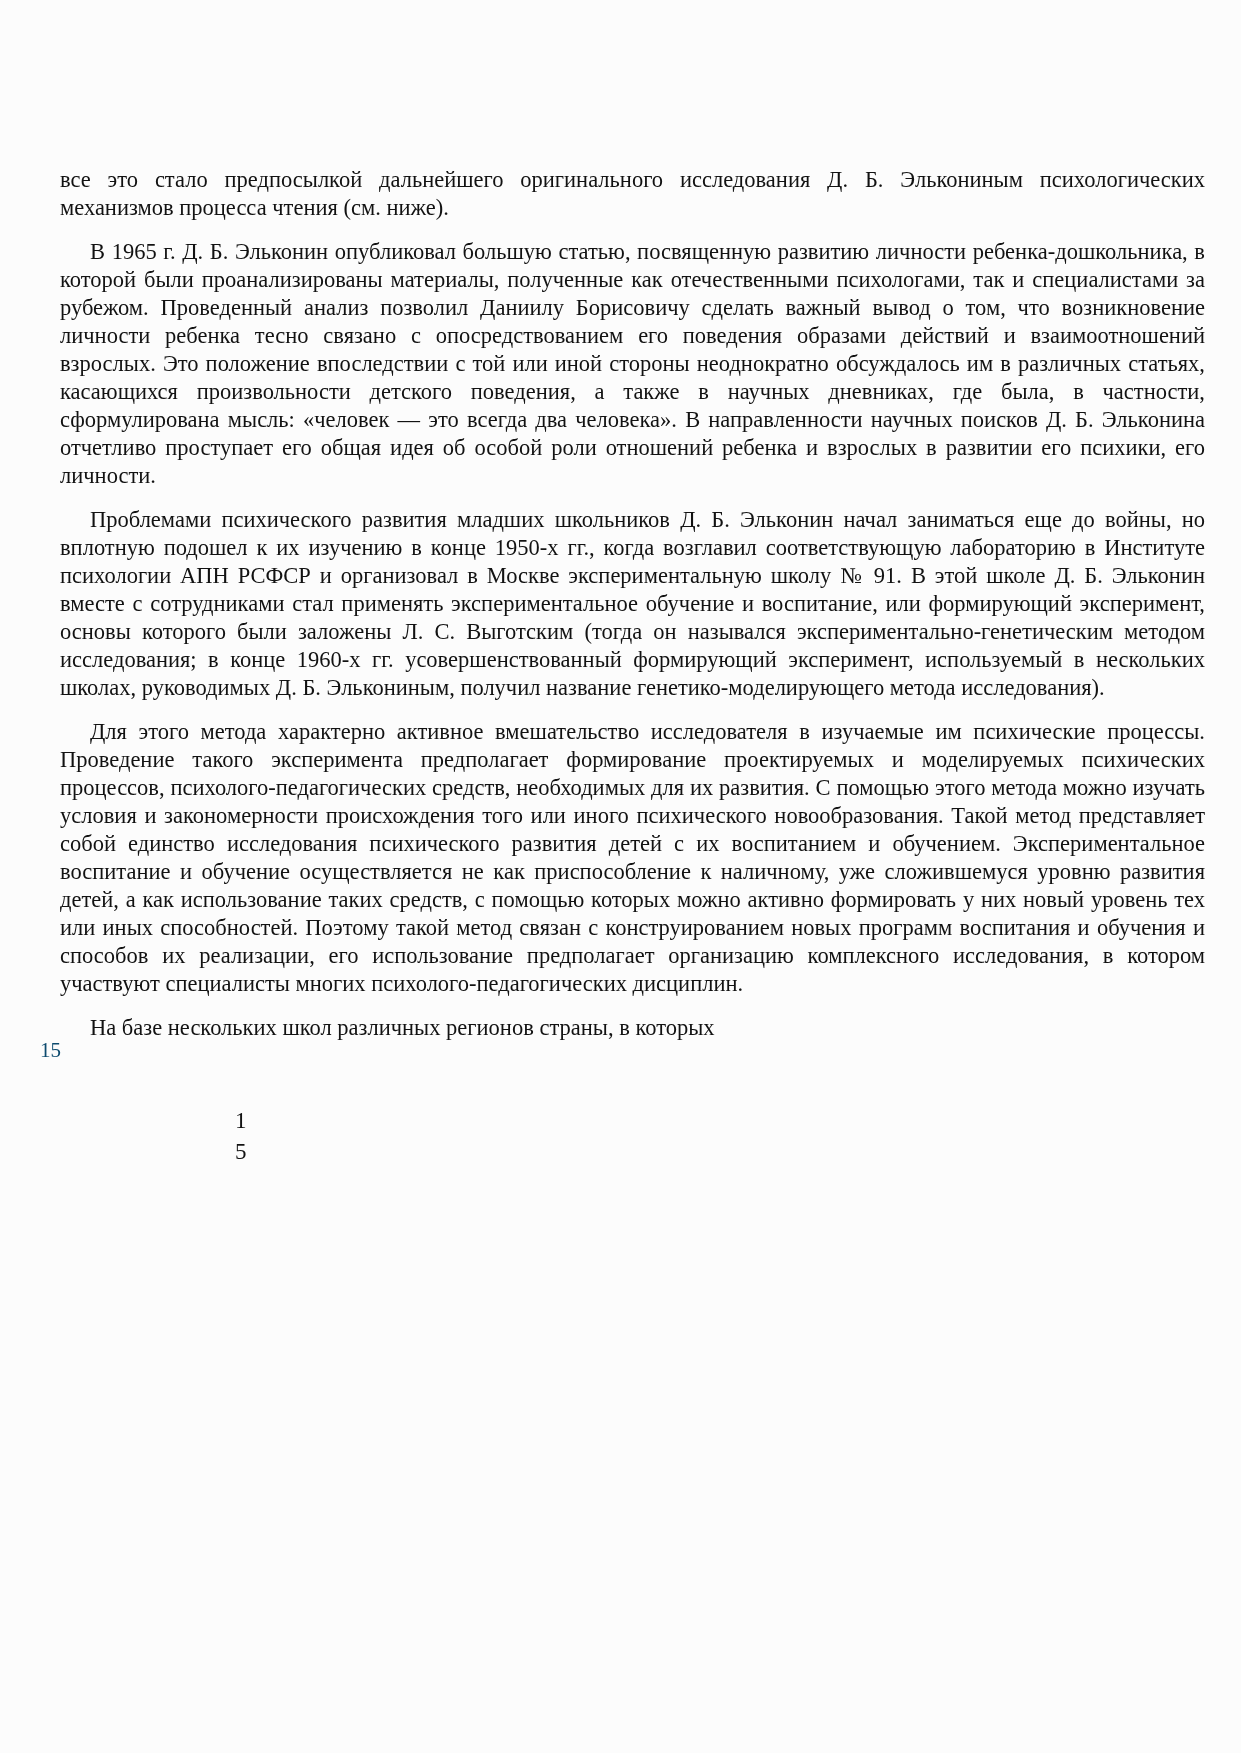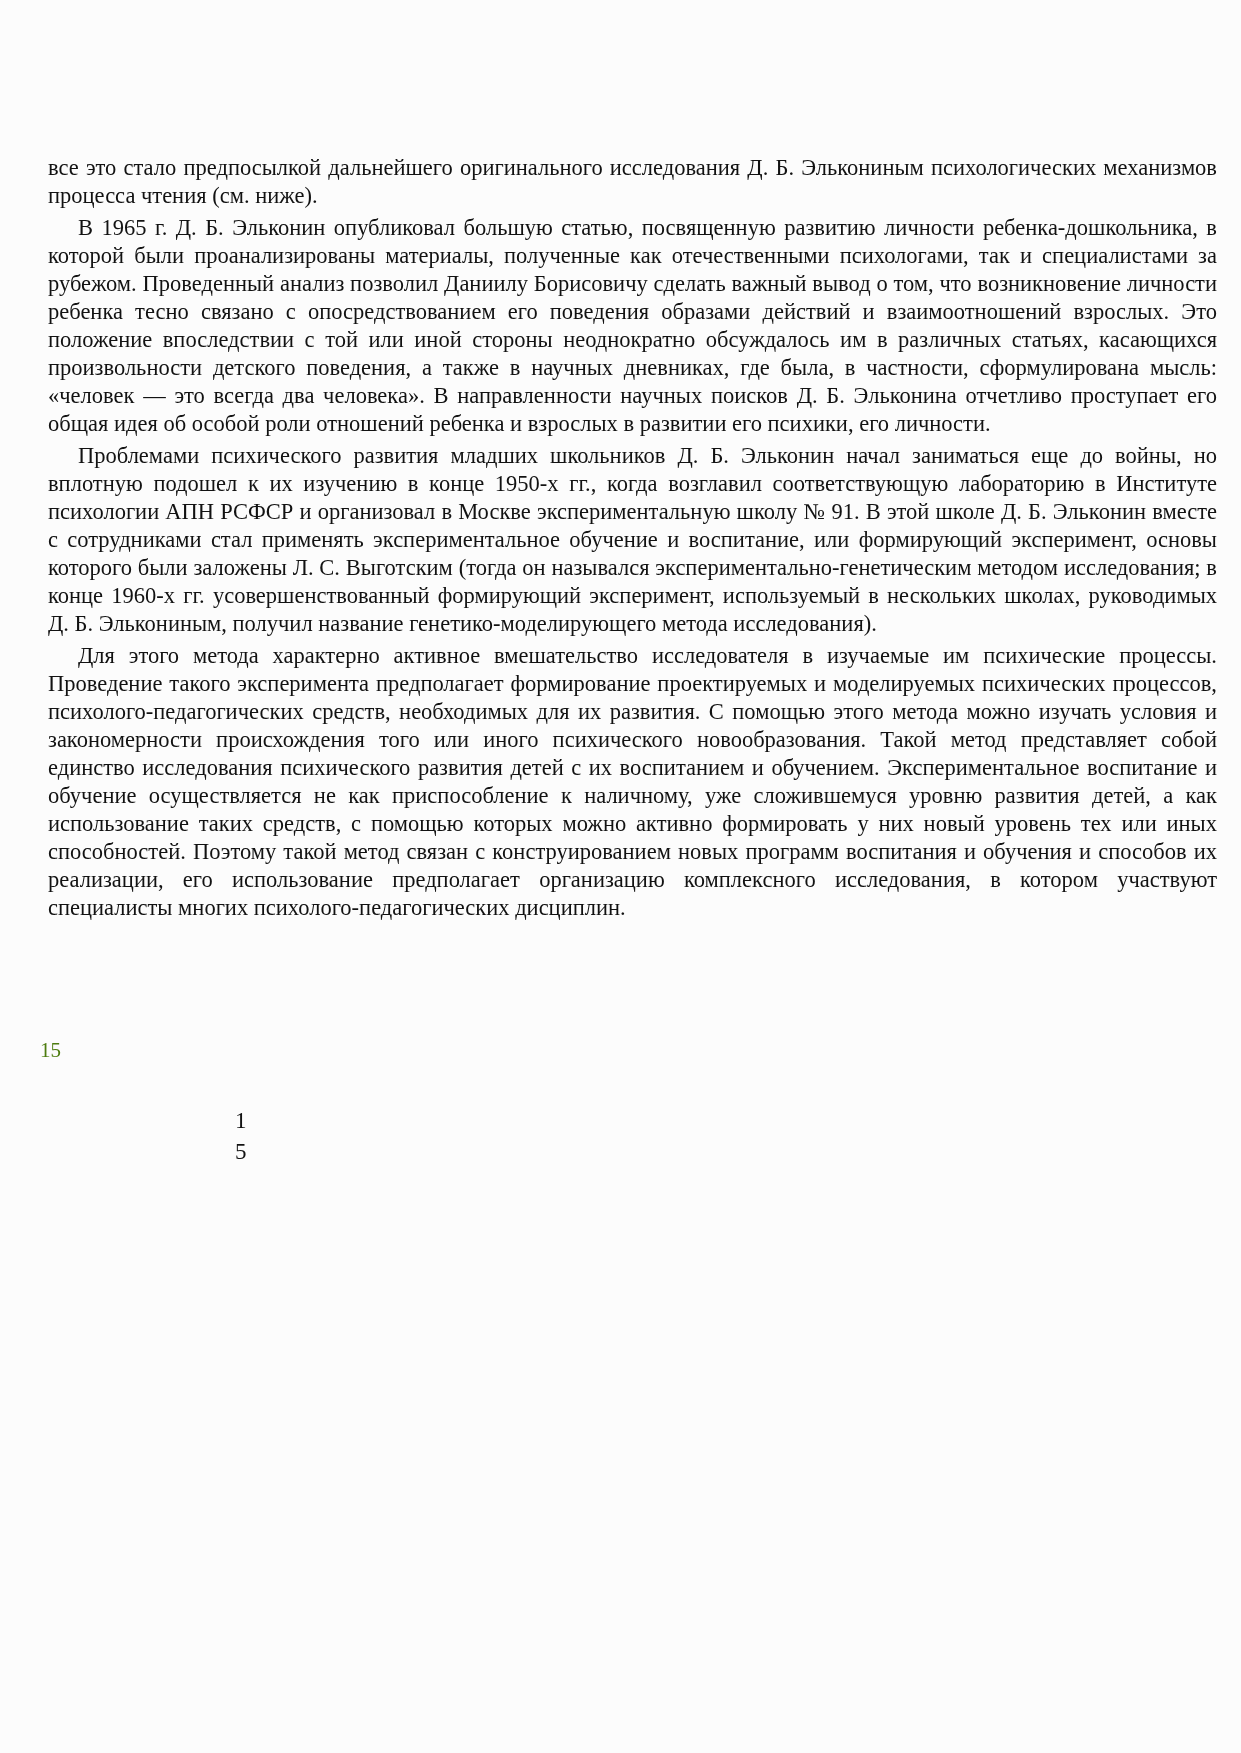--- a/index.html
+++ b/index.html
@@ -19,21 +19,21 @@
   .text-block {
     position: absolute;
     left: 44px;
     top: 150px;
     width: 1177px;
     font-size: 22.5px;
     line-height: 28px;
     text-align: justify;
   }
   .text-block p {
-    margin: 4px;
+    margin: 16px;
     padding: 0;
   }
   .text-block p.indent {
     text-indent: 30px;
   }
   .text-block span.bold {
     font-weight: normal;
   }
   .page-number {
     position: absolute;
@@ -58,22 +58,23 @@
 </head>
 <body>
 
 <div class="page" style="background: rgb(252, 252, 252); color: rgb(18, 18, 18);">
 
   <div class="text-block">
       <p class=""><span class="">все это стало предпосылкой дальнейшего оригинального исследования Д. Б. Элькониным психологических механизмов процесса чтения (см. ниже).</span></p>
       <p class="indent"><span class="">В 1965 г. Д. Б. Эльконин опубликовал большую статью, посвященную развитию личности ребенка-дошкольника, в которой были проанализированы материалы, полученные как отечественными психологами, так и специалистами за рубежом. Проведенный анализ позволил Даниилу Борисовичу сделать важный вывод о том, что возникновение личности ребенка тесно связано с опосредствованием его поведения образами действий и взаимоотношений взрослых. Это положение впоследствии с той или иной стороны неоднократно обсуждалось им в различных статьях, касающихся произвольности детского поведения, а также в научных дневниках, где была, в частности, сформулирована мысль: «человек — это всегда два человека». В направленности научных поисков Д. Б. Эльконина отчетливо проступает его общая идея об особой роли отношений ребенка и взрослых в развитии его психики, его личности.</span></p>
       <p class="indent"><span class="">Проблемами психического развития младших школьников Д. Б. Эльконин начал заниматься еще до войны, но вплотную подошел к их изучению в конце 1950-х гг., когда возглавил соответствующую лабораторию в Институте психологии АПН РСФСР и организовал в Москве экспериментальную школу № 91. В этой школе Д. Б. Эльконин вместе с сотрудниками стал применять экспериментальное обучение и воспитание, или </span><span class="bold">формирующий эксперимент,</span><span class=""> основы которого были заложены Л. С. Выготским (тогда он назывался экспериментально-генетическим методом исследования; в конце 1960-х гг. усовершенствованный формирующий эксперимент, используемый в нескольких школах, руководимых Д. Б. Элькониным, получил название </span><span class="bold">генетико-моделирующего метода исследования).</span></p>
       <p class="indent"><span class="">Для этого метода характерно активное вмешательство исследователя в изучаемые им психические процессы. Проведение такого эксперимента предполагает формирование проектируемых и моделируемых психических процессов, психолого-педагогических средств, необходимых для их развития. С помощью этого метода можно изучать условия и закономерности происхождения того или иного психического новообразования. Такой метод представляет собой единство исследования психического развития детей с их воспитанием и обучением. Экспериментальное воспитание и обучение осуществляется не как приспособление к наличному, уже сложившемуся уровню развития детей, а как использование таких средств, с помощью которых можно активно формировать у них новый уровень тех или иных способностей. Поэтому такой метод связан с конструированием новых программ воспитания и обучения и способов их реализации, его использование предполагает организацию </span><span class="bold">комплексного</span><span class=""> исследования, в котором участвуют специалисты многих психолого-педагогических дисциплин.</span></p>
+      <p class="indent"><span class="">На базе нескольких школ различных регионов страны, в которых</span></p>
     </div>
 
-  <div class="page-number" style="color: #4d7c0f;">15</div>
+  <div class="page-number" style="color: #0c4a6e;">15</div>
 
   <div class="stray-digits">
     <div>1</div>
     <div>5</div>
   </div>
 
 </div>
 
 </body></html>

